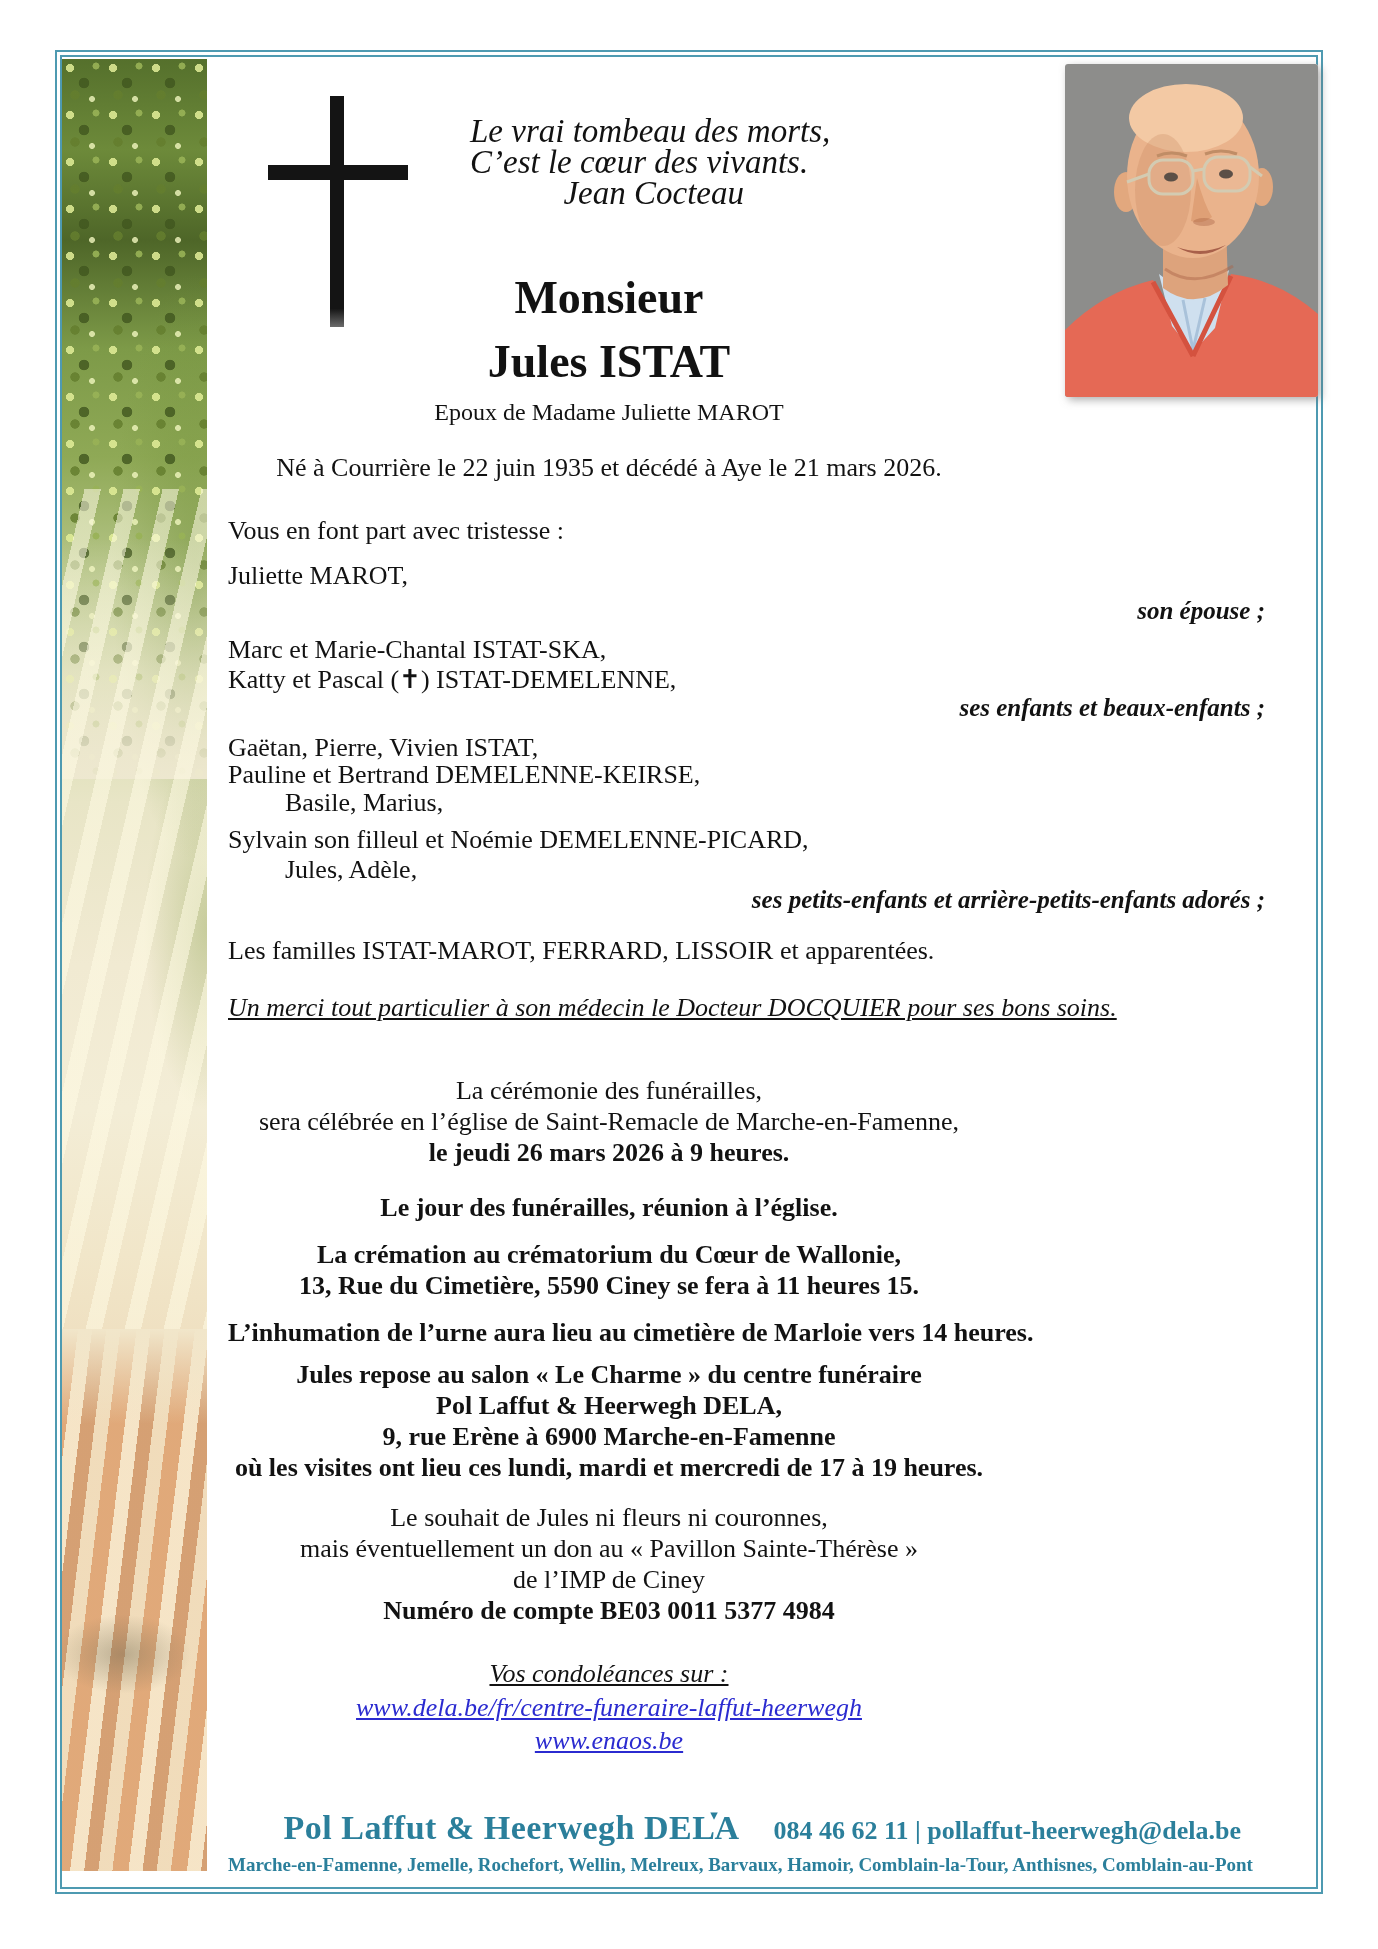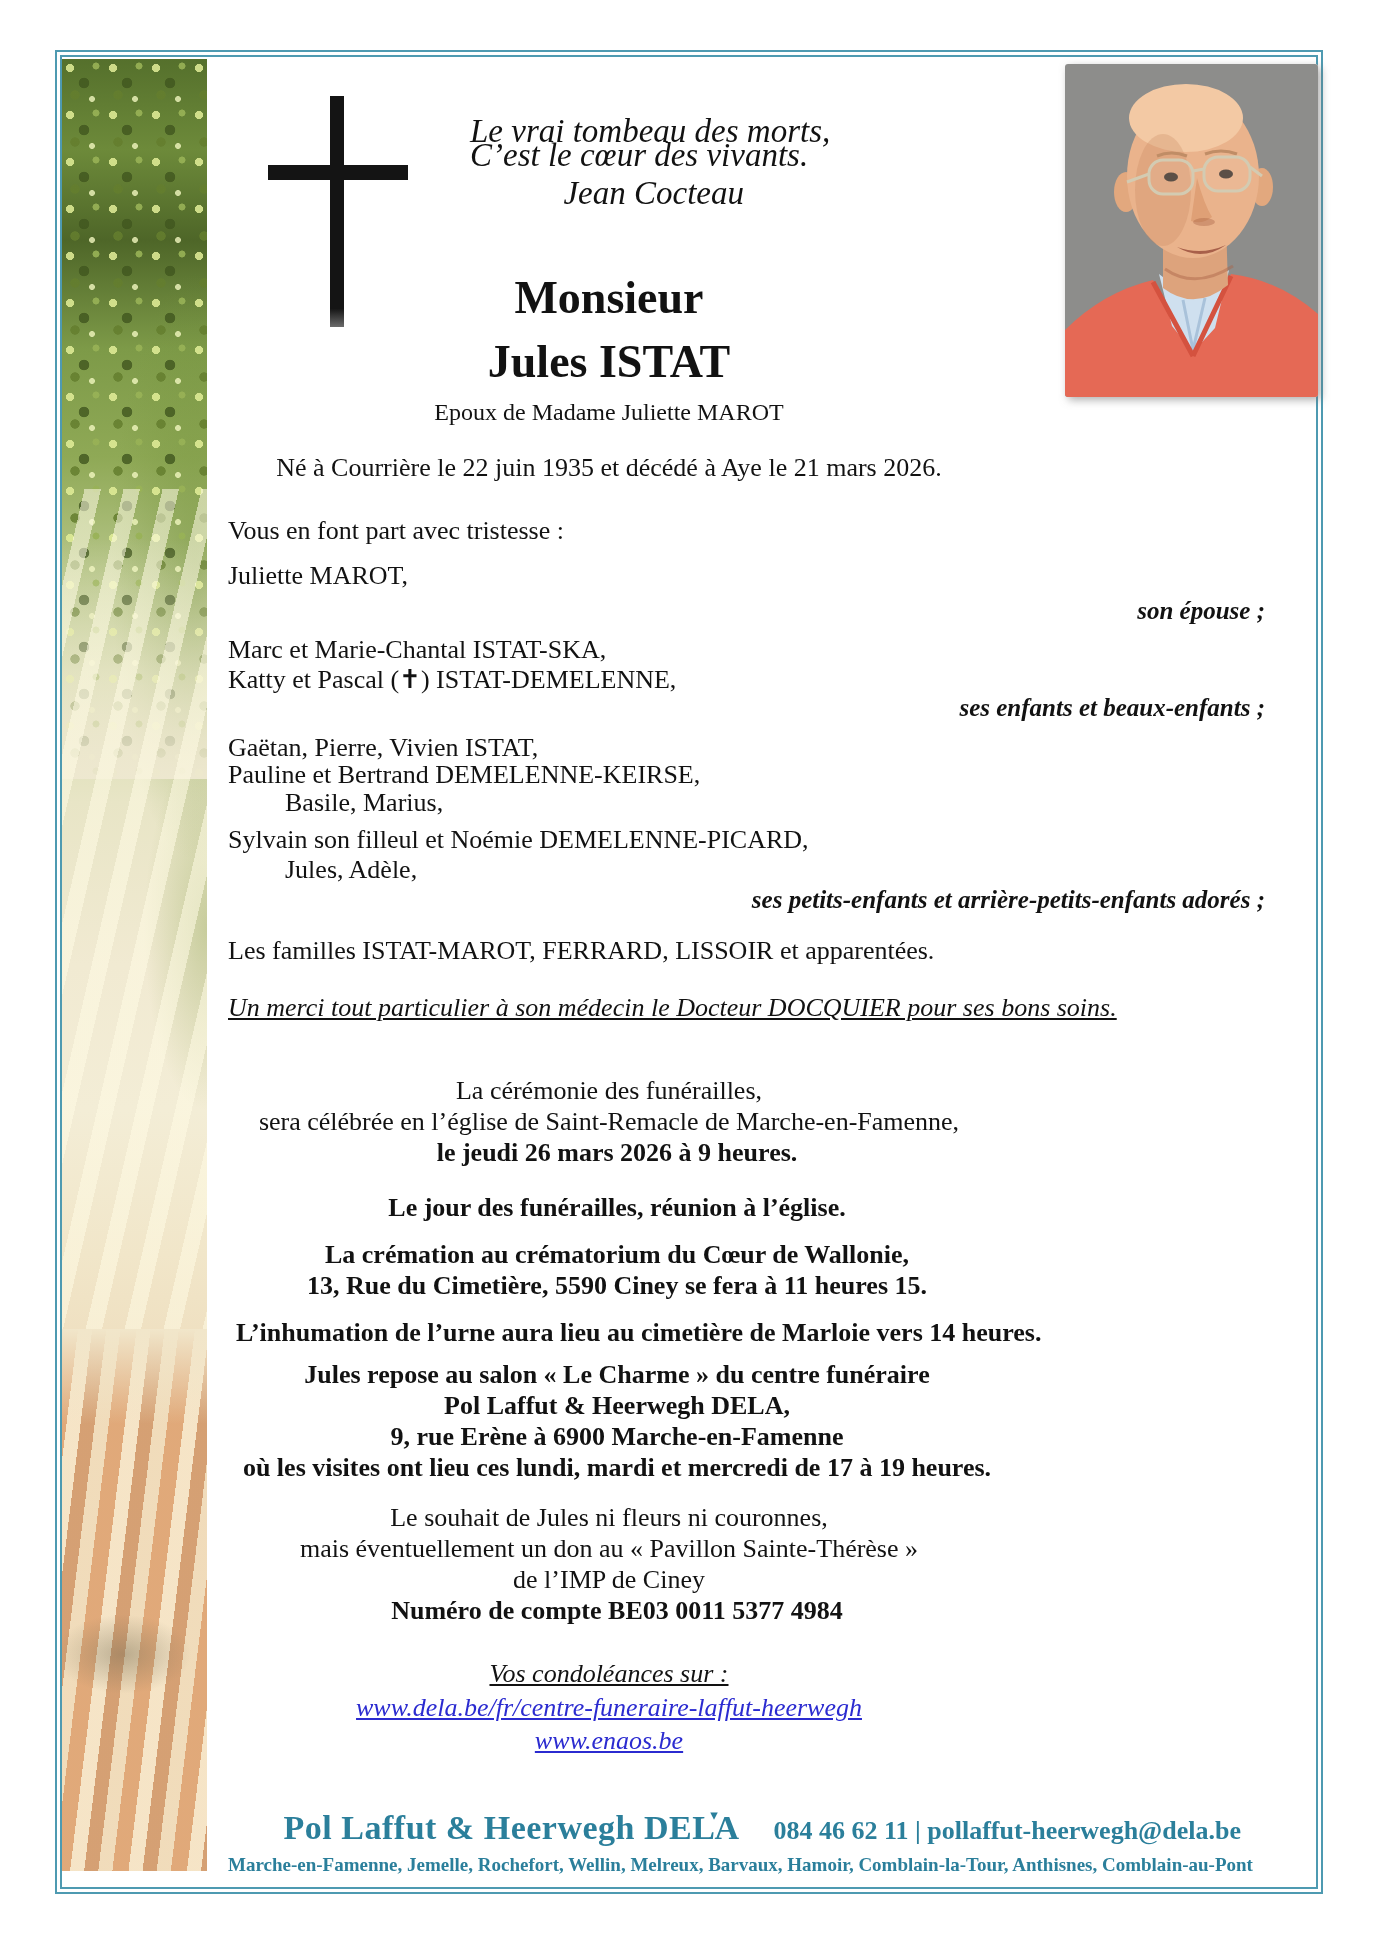--- a/index.html
+++ b/index.html
@@ -44,21 +44,21 @@
   
   .portrait{position:absolute;left:1065px;top:64px;width:253px;height:333px;border-radius:3px;
     box-shadow:inset 0 0 14px 9px #ffffff, 3px 3px 8px rgba(110,110,110,.55);overflow:hidden;}
   .portrait svg{display:block;}
   
   .t{position:absolute;font-size:26px;line-height:31px;white-space:nowrap;}
   .col{left:228px;width:762px;text-align:center;}
   .lft{left:228px;text-align:left;}
   .ind{left:285px;text-align:left;}
   .role{left:228px;width:1037px;text-align:right;font-weight:bold;font-style:italic;font-size:25px;}
-  .b{font-weight:bold;margin-left:8px;}
+  .b{font-weight:bold;}
   .i{font-style:italic;text-decoration:underline;}
   .quote{left:470px;width:280px;text-align:center;font-style:italic;font-size:33px;line-height:31px;}
   .title1{top:266px;font-size:46px;line-height:64px;font-weight:bold;}
   .link{color:#2b2bd0;font-style:italic;text-decoration:underline;cursor:pointer;}
   
   .footer-line1{position:absolute;left:228px;top:1806px;width:1013px;text-align:right;
     color:#2b7f9b;white-space:nowrap;}
   .brand{font-size:34px;font-weight:bold;letter-spacing:.5px;}
   .brand-mark{display:inline-block;width:9px;margin:0 -4px 0 -6px;font-size:15px;vertical-align:19px;}
   .contact{font-size:26px;font-weight:bold;margin-left:34px;}
@@ -109,21 +109,21 @@
         <path d="M185 103 L197 112"></path>
       </g>
       <path d="M132 114 Q139 140 147 153 Q137 161 126 157 Q129 136 132 114" fill="#dfa076"></path>
       <ellipse cx="139" cy="158" rx="11" ry="4" fill="rgba(160,90,60,.35)"></ellipse>
       <path d="M112 183 Q136 192 161 181 Q137 198 112 183" fill="#a8604a"></path>
       <path d="M100 205 Q130 226 168 202" stroke="rgba(170,100,70,.45)" stroke-width="3" fill="none"></path>
     </svg>
   </div>
 
   <div class="t quote" style="top:116px">Le vrai tombeau des morts,</div>
-  <div class="t quote" style="top:140px">C’est le cœur des vivants.</div>
+  <div class="t quote" style="top:147px">C’est le cœur des vivants.</div>
   <div class="t quote" style="top:178px;text-align:right;padding-right:6px;box-sizing:border-box">Jean Cocteau</div>
 
   <div class="t col title1">Monsieur</div>
   <div class="t col title1" style="top:330px">Jules ISTAT</div>
   <div class="t col" style="top:392px;font-size:24px;line-height:40px">Epoux de Madame Juliette MAROT</div>
   <div class="t col" style="top:452px">Né à Courrière le 22 juin 1935 et décédé à Aye le 21 mars 2026.</div>
 
   <div class="t lft" style="top:515px">Vous en font part avec tristesse :</div>
   <div class="t lft" style="top:560px">Juliette MAROT,</div>
   <div class="t role" style="top:595px">son épouse ;</div>

